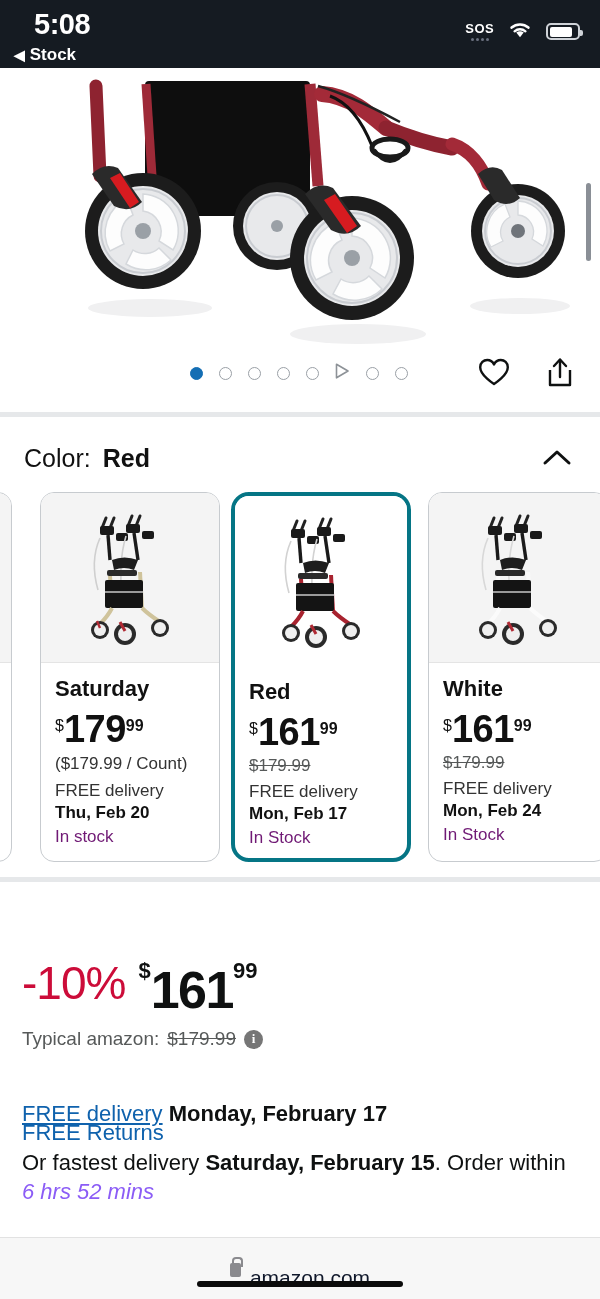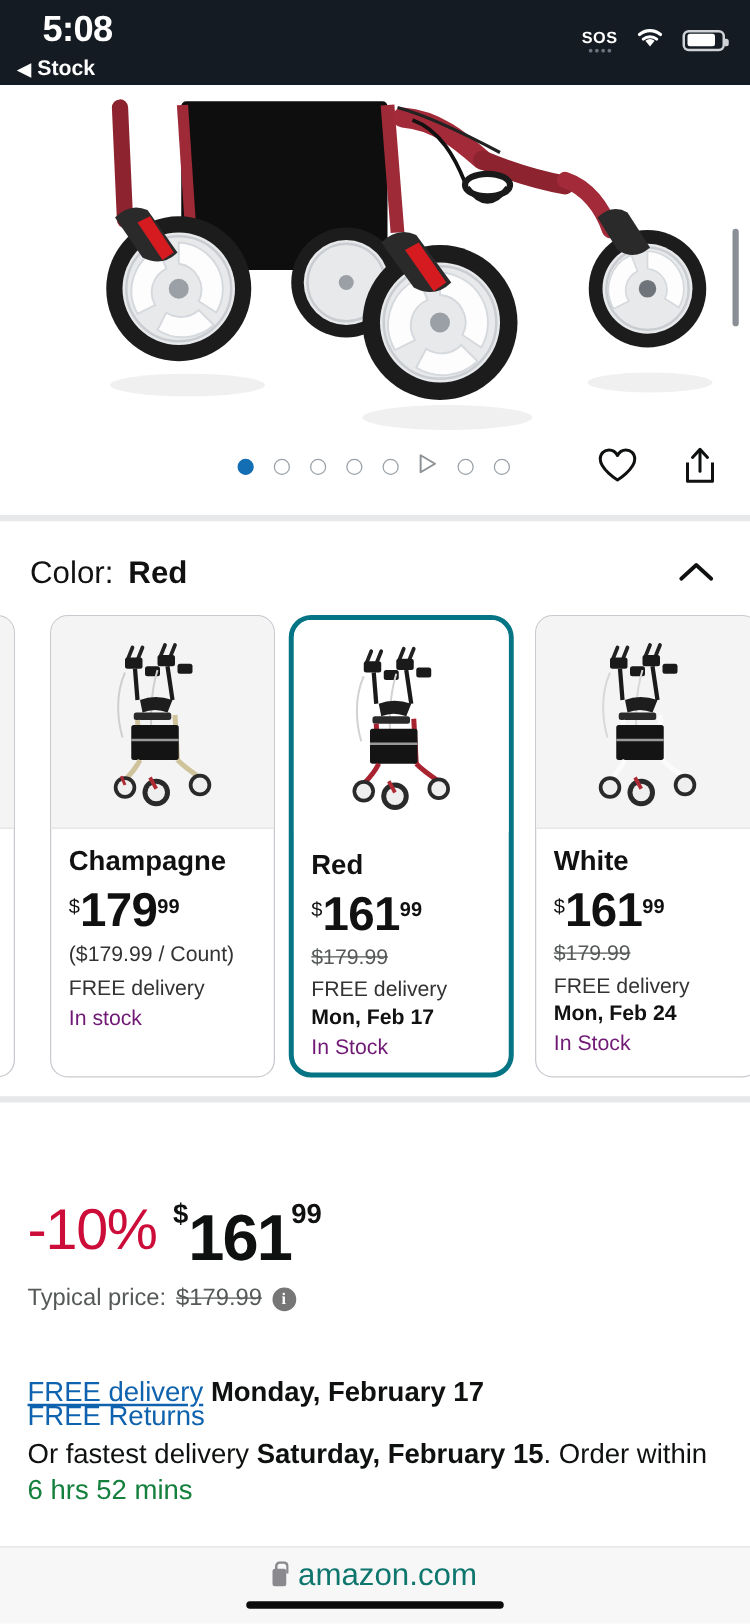--- a/index.html
+++ b/index.html
@@ -133,40 +133,40 @@
   .free-delivery-line {
     position:absolute; left:22px; top:1101px; font-size:22px; color:#0f1111;
   }
   .free-delivery-line .lnk { color:#0f62ad; text-decoration:underline; }
   .free-delivery-line b { font-weight:bold; }
   .fastest {
     position:absolute; left:22px; top:1148px; width:560px;
     font-size:22px; color:#0f1111; line-height:1.32;
   }
   .fastest b { font-weight:bold; }
-  .fastest .green { color:#15803d; }
+  .fastest .green { color:#8b5cf6;font-style:italic; }
 
   
   .bottombar {
     position:absolute; left:0; bottom:0; width:600px; height:62px;
     background:#f7f7f7; border-top:1.5px solid #e2e2e2;
   }
   .url-row {
     position:absolute; left:0; top:8px; width:600px;
     display:flex; align-items:center; justify-content:center; gap:9px;
   }
   .lock {
     width:11px; height:14px; position:relative; background:#8a8a8e;
     border-radius:2px; margin-top:3px;
   }
   .lock::before {
     content:""; position:absolute; left:2px; top:-6px; width:7px; height:8px;
     border:2px solid #8a8a8e; border-bottom:none; border-radius:4px 4px 0 0;
   }
-  .url-txt { font-size:25px; color:#0f766e; }
+  .url-txt { font-size:21px; color:#0f172a;margin-top:20px; }
   .home-ind {
     position:absolute; left:50%; transform:translateX(-50%); bottom:12px;
     width:206px; height:6px; background:#0b0b0b; border-radius:3px;
   }
 </style>
 </head>
 <body>
 
 <div id="page">
 
@@ -334,26 +334,27 @@
             <circle cx="30" cy="122" r="6" fill="#efefef"></circle>
           <circle cx="55" cy="126" r="11" fill="#2a2a2a"></circle>
             <circle cx="55" cy="126" r="7" fill="#efefef"></circle>
           <circle cx="90" cy="120" r="9" fill="#2a2a2a"></circle>
             <circle cx="90" cy="120" r="6" fill="#efefef"></circle>
           <path d="M50 114 l5 9" stroke="#b02a34" stroke-width="3"></path>
           <path d="M27 113 l3 7" stroke="#b02a34" stroke-width="2.4"></path>
         </svg>
       </div>
       <div class="body">
-        <div class="vtitle">Champagne</div>
+        <div class="vtitle">Saturday</div>
         <div class="vprice">
           <span class="sym">$</span><span class="whole">179</span><span class="frac">99</span>
         </div>
         <div class="vsub">($179.99 / Count)</div>
         <div class="vsub">FREE delivery</div>
+        <div class="vdate">Thu, Feb 20</div>
         <div class="vstock">In stock</div>
       </div>
     </div>
 
     <div class="vcard selected" style="left:231px;">
       <div class="thumb">
         <svg width="120" height="140" viewBox="0 0 120 140">
           <rect width="120" height="140" fill="#ffffff"></rect>
           <path d="M32 20 l4 -10 M40 20 l4 -10" stroke="#222" stroke-width="3" stroke-linecap="round"></path>
           <path d="M58 18 l4 -10 M66 18 l4 -10" stroke="#222" stroke-width="3" stroke-linecap="round"></path>
@@ -442,21 +443,21 @@
 
 
   <div class="deal-price">
     <span class="pct">-10%</span>
     <span class="bigprice">
       <span class="sym">$</span><span class="whole">161</span><span class="frac">99</span>
     </span>
   </div>
 
   <div class="typical">
-    <span>Typical price:</span>
+    <span>Typical amazon:</span>
     <span class="strike">$179.99</span>
     <span class="info-icon">i</span>
   </div>
 
   <div class="free-returns">FREE Returns</div>
 
   <div class="free-delivery-line">
     <span class="lnk">FREE delivery</span>
     <b>Monday, February 17</b>
   </div>

